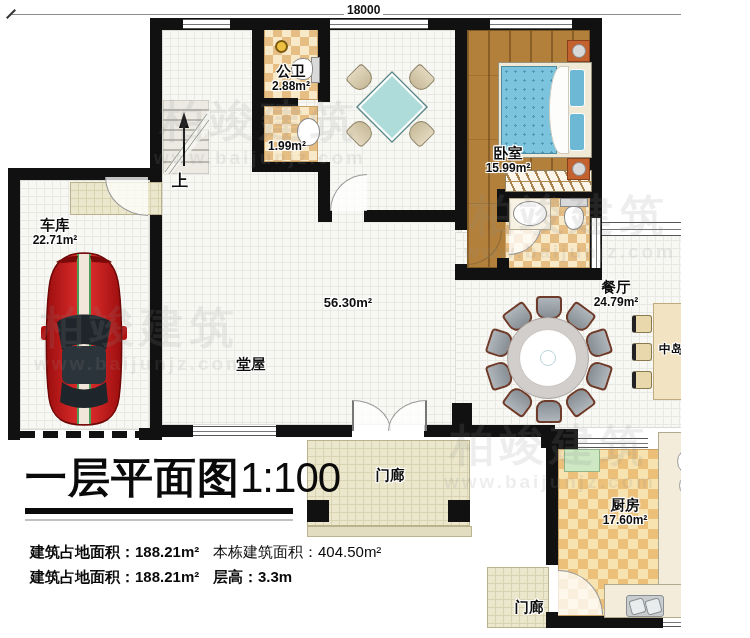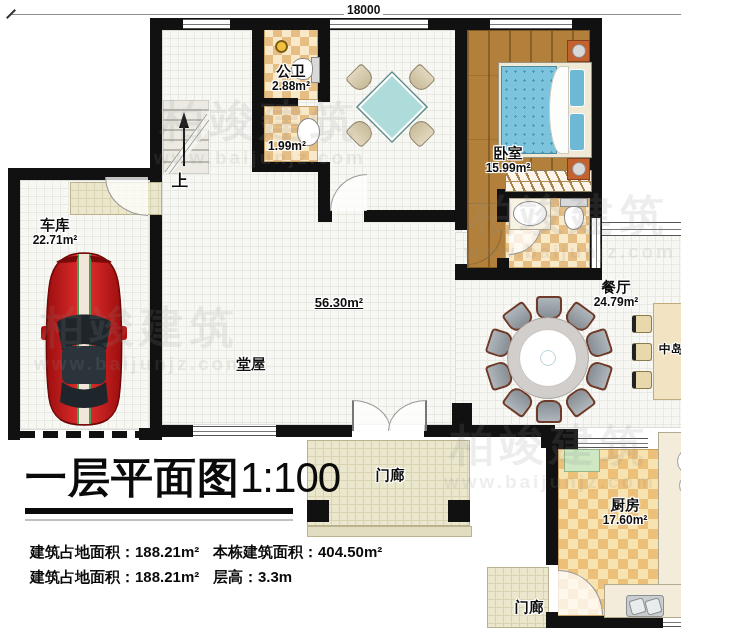--- a/index.html
+++ b/index.html
@@ -237,21 +237,21 @@
     <span class="ar">1.99m²</span>
   </div>
   <div class="abs room-label" style="left:468px;top:146px;width:80px;">
     <span class="nm">卧室</span>
     <span class="ar">15.99m²</span>
   </div>
   <div class="abs room-label" style="left:576px;top:280px;width:80px;">
     <span class="nm">餐厅</span>
     <span class="ar">24.79m²</span>
   </div>
-  <div class="abs room-label" style="left:302px;top:296px;width:74px;text-decoration:underline;">
+  <div class="abs room-label" style="left:311px;top:296px;width:74px;">
     <span class="ar" style="font-size:13px;">56.30m²</span>
   </div>
   <div class="abs room-label" style="left:215px;top:357px;width:72px;">
     <span class="nm">堂屋</span>
   </div>
   <div class="abs room-label" style="left:354px;top:468px;width:72px;">
     <span class="nm">门廊</span>
   </div>
   <div class="abs room-label" style="left:585px;top:498px;width:80px;">
     <span class="nm">厨房</span>
@@ -284,21 +284,21 @@
   <div class="abs title-row" style="left:25px;top:450px;z-index:42;">
     <span style="font-size:42px;font-weight:bold;color:#0a0a0a;letter-spacing:1px;">一层平面图</span>
       <span style="font-size:42px;font-weight:400;color:#0a0a0a;letter-spacing:-1px;">1:100</span>
   </div>
   <div class="abs" style="left:25px;top:508px;width:268px;height:6px;background:#0a0a0a;z-index:42;"></div>
   <div class="abs" style="left:25px;top:519px;width:268px;height:2px;background:#c0c0c0;z-index:42;"></div>
 
   <div class="abs" style="left:30px;top:543px;font-size:15px;font-weight:bold;color:#0a0a0a;z-index:42;">
     <span>建筑占地面积：</span><span>188.21m²</span>
   </div>
-  <div class="abs" style="left:213px;top:543px;font-size:15px;font-weight:bold;color:#0a0a0a;z-index:42;">
+  <div class="abs" style="left:213px;top:543px;font-size:15px;font-weight:normal;color:#0a0a0a;z-index:42;">
     <span>本栋建筑面积：</span><span>404.50m²</span>
   </div>
   <div class="abs" style="left:30px;top:568px;font-size:15px;font-weight:bold;color:#0a0a0a;z-index:42;">
     <span>建筑占地面积：</span><span>188.21m²</span>
   </div>
   <div class="abs" style="left:213px;top:568px;font-size:15px;font-weight:bold;color:#0a0a0a;z-index:42;">
     <span>层高：</span><span>3.3m</span>
   </div>
 
 </div>

